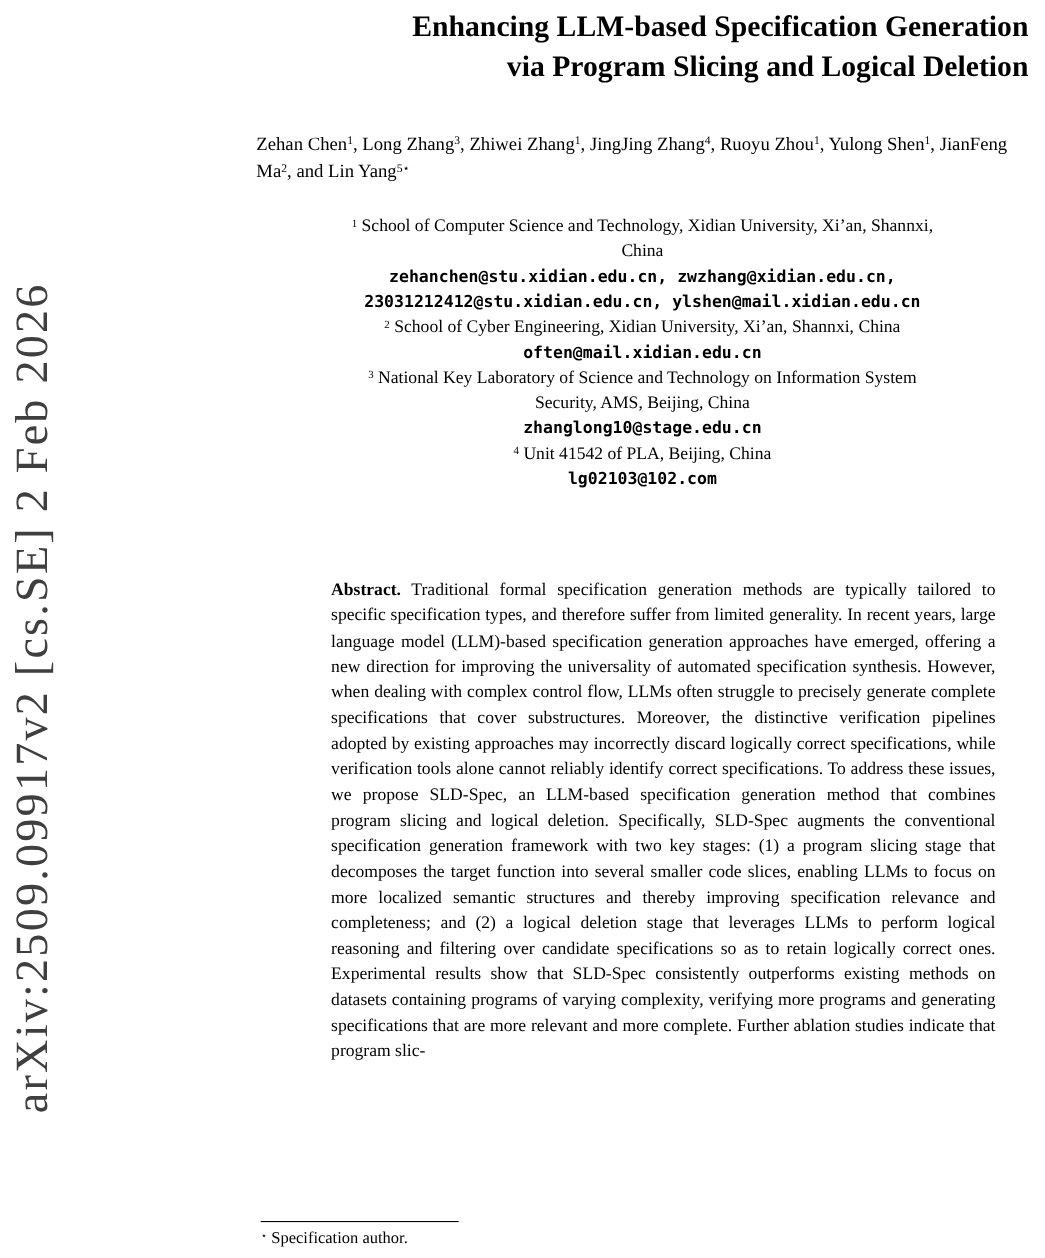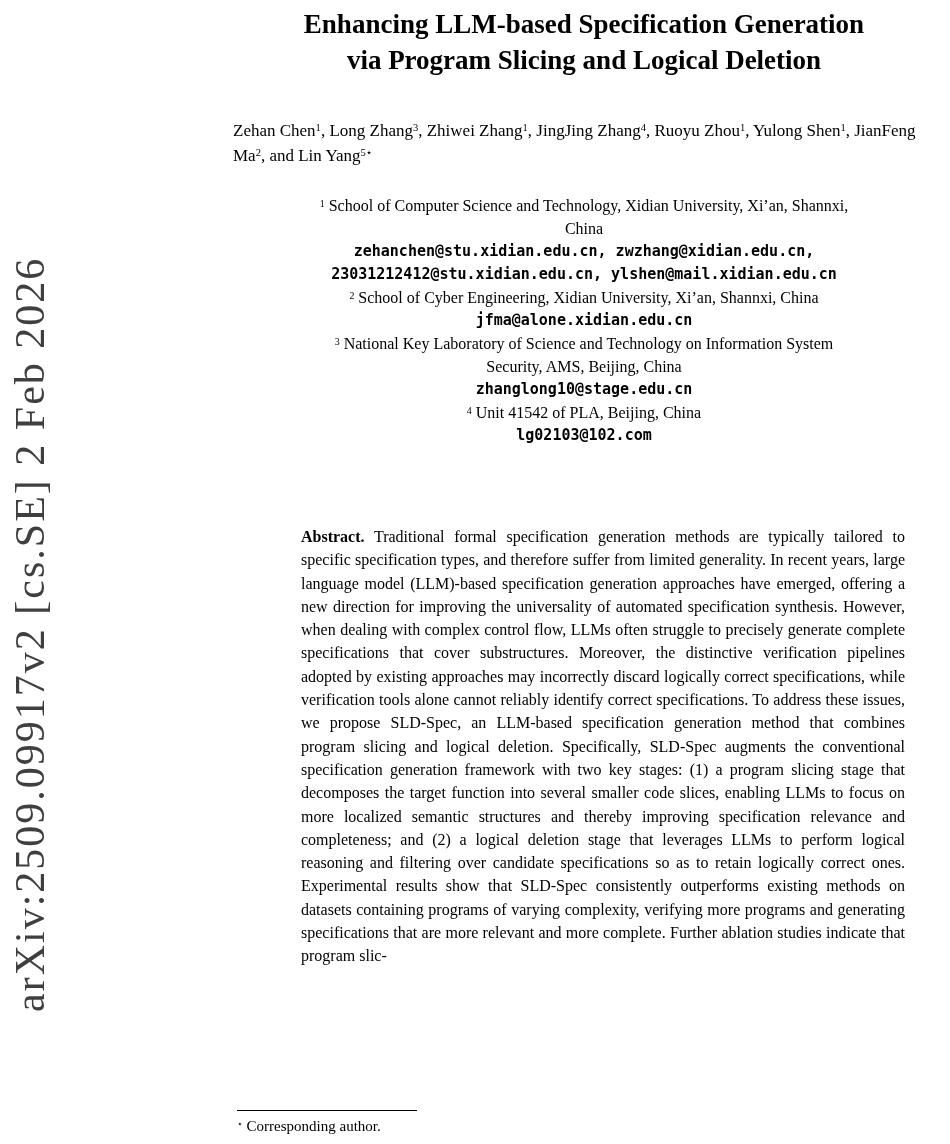--- a/index.html
+++ b/index.html
@@ -25,21 +25,21 @@
   }
   .content { margin-left: 233px; width: 702px; }
   .title {
     margin: 0;
     padding-top: 6px;
     font-size: 27px;
     font-weight: 700;
     line-height: 36px;
     text-align: center;
   }
-  .title span { display: block; }
+  .title span { display: block; text-align: right; }
   .authors {
     margin: 40px 0 0 0;
     font-size: 17px;
     line-height: 25px;
   }
   sup {
     font-size: 0.62em;
     line-height: 0;
     vertical-align: baseline;
     position: relative;
@@ -99,21 +99,21 @@
 
       <div>
         <div class="affil-line"><sup>1</sup><span>School of Computer Science and Technology, Xidian University, Xi’an, Shannxi,</span></div>
         <div class="affil-line">China</div>
         <div class="email">zehanchen@stu.xidian.edu.cn, zwzhang@xidian.edu.cn,</div>
         <div class="email">23031212412@stu.xidian.edu.cn, ylshen@mail.xidian.edu.cn</div>
       </div>
 
       <div>
         <div class="affil-line"><sup>2</sup><span>School of Cyber Engineering, Xidian University, Xi’an, Shannxi, China</span></div>
-        <div class="email">jfma@alone.xidian.edu.cn</div>
+        <div class="email">often@mail.xidian.edu.cn</div>
       </div>
 
       <div>
         <div class="affil-line"><sup>3</sup><span>National Key Laboratory of Science and Technology on Information System</span></div>
         <div class="affil-line">Security, AMS, Beijing, China</div>
         <div class="email">zhanglong10@stage.edu.cn</div>
       </div>
 
       <div>
         <div class="affil-line"><sup>4</sup><span>Unit 41542 of PLA, Beijing, China</span></div>
@@ -125,16 +125,16 @@
 
     <div class="abstract">
       <span class="abs-label">Abstract.</span>
       <span>Traditional formal specification generation methods are typically tailored to specific specification types, and therefore suffer from limited generality. In recent years, large language model (LLM)-based specification generation approaches have emerged, offering a new direction for improving the universality of automated specification synthesis. However, when dealing with complex control flow, LLMs often struggle to precisely generate complete specifications that cover substructures. Moreover, the distinctive verification pipelines adopted by existing approaches may incorrectly discard logically correct specifications, while verification tools alone cannot reliably identify correct specifications. To address these issues, we propose SLD-Spec, an LLM-based specification generation method that combines program slicing and logical deletion. Specifically, SLD-Spec augments the conventional specification generation framework with two key stages: (1) a program slicing stage that decomposes the target function into several smaller code slices, enabling LLMs to focus on more localized semantic structures and thereby improving specification relevance and completeness; and (2) a logical deletion stage that leverages LLMs to perform logical reasoning and filtering over candidate specifications so as to retain logically correct ones. Experimental results show that SLD-Spec consistently outperforms existing methods on datasets containing programs of varying complexity, verifying more programs and generating specifications that are more relevant and more complete. Further ablation studies indicate that program slic-</span>
     </div>
 
   </div>
 
   <div class="footnote">
     <div class="footnote-rule"></div>
-    <p><sup>⋆</sup> <span>Corresponding author.</span></p>
+    <p><sup>⋆</sup> <span>Specification author.</span></p>
   </div>
 
 </div>
 
 </body></html>

